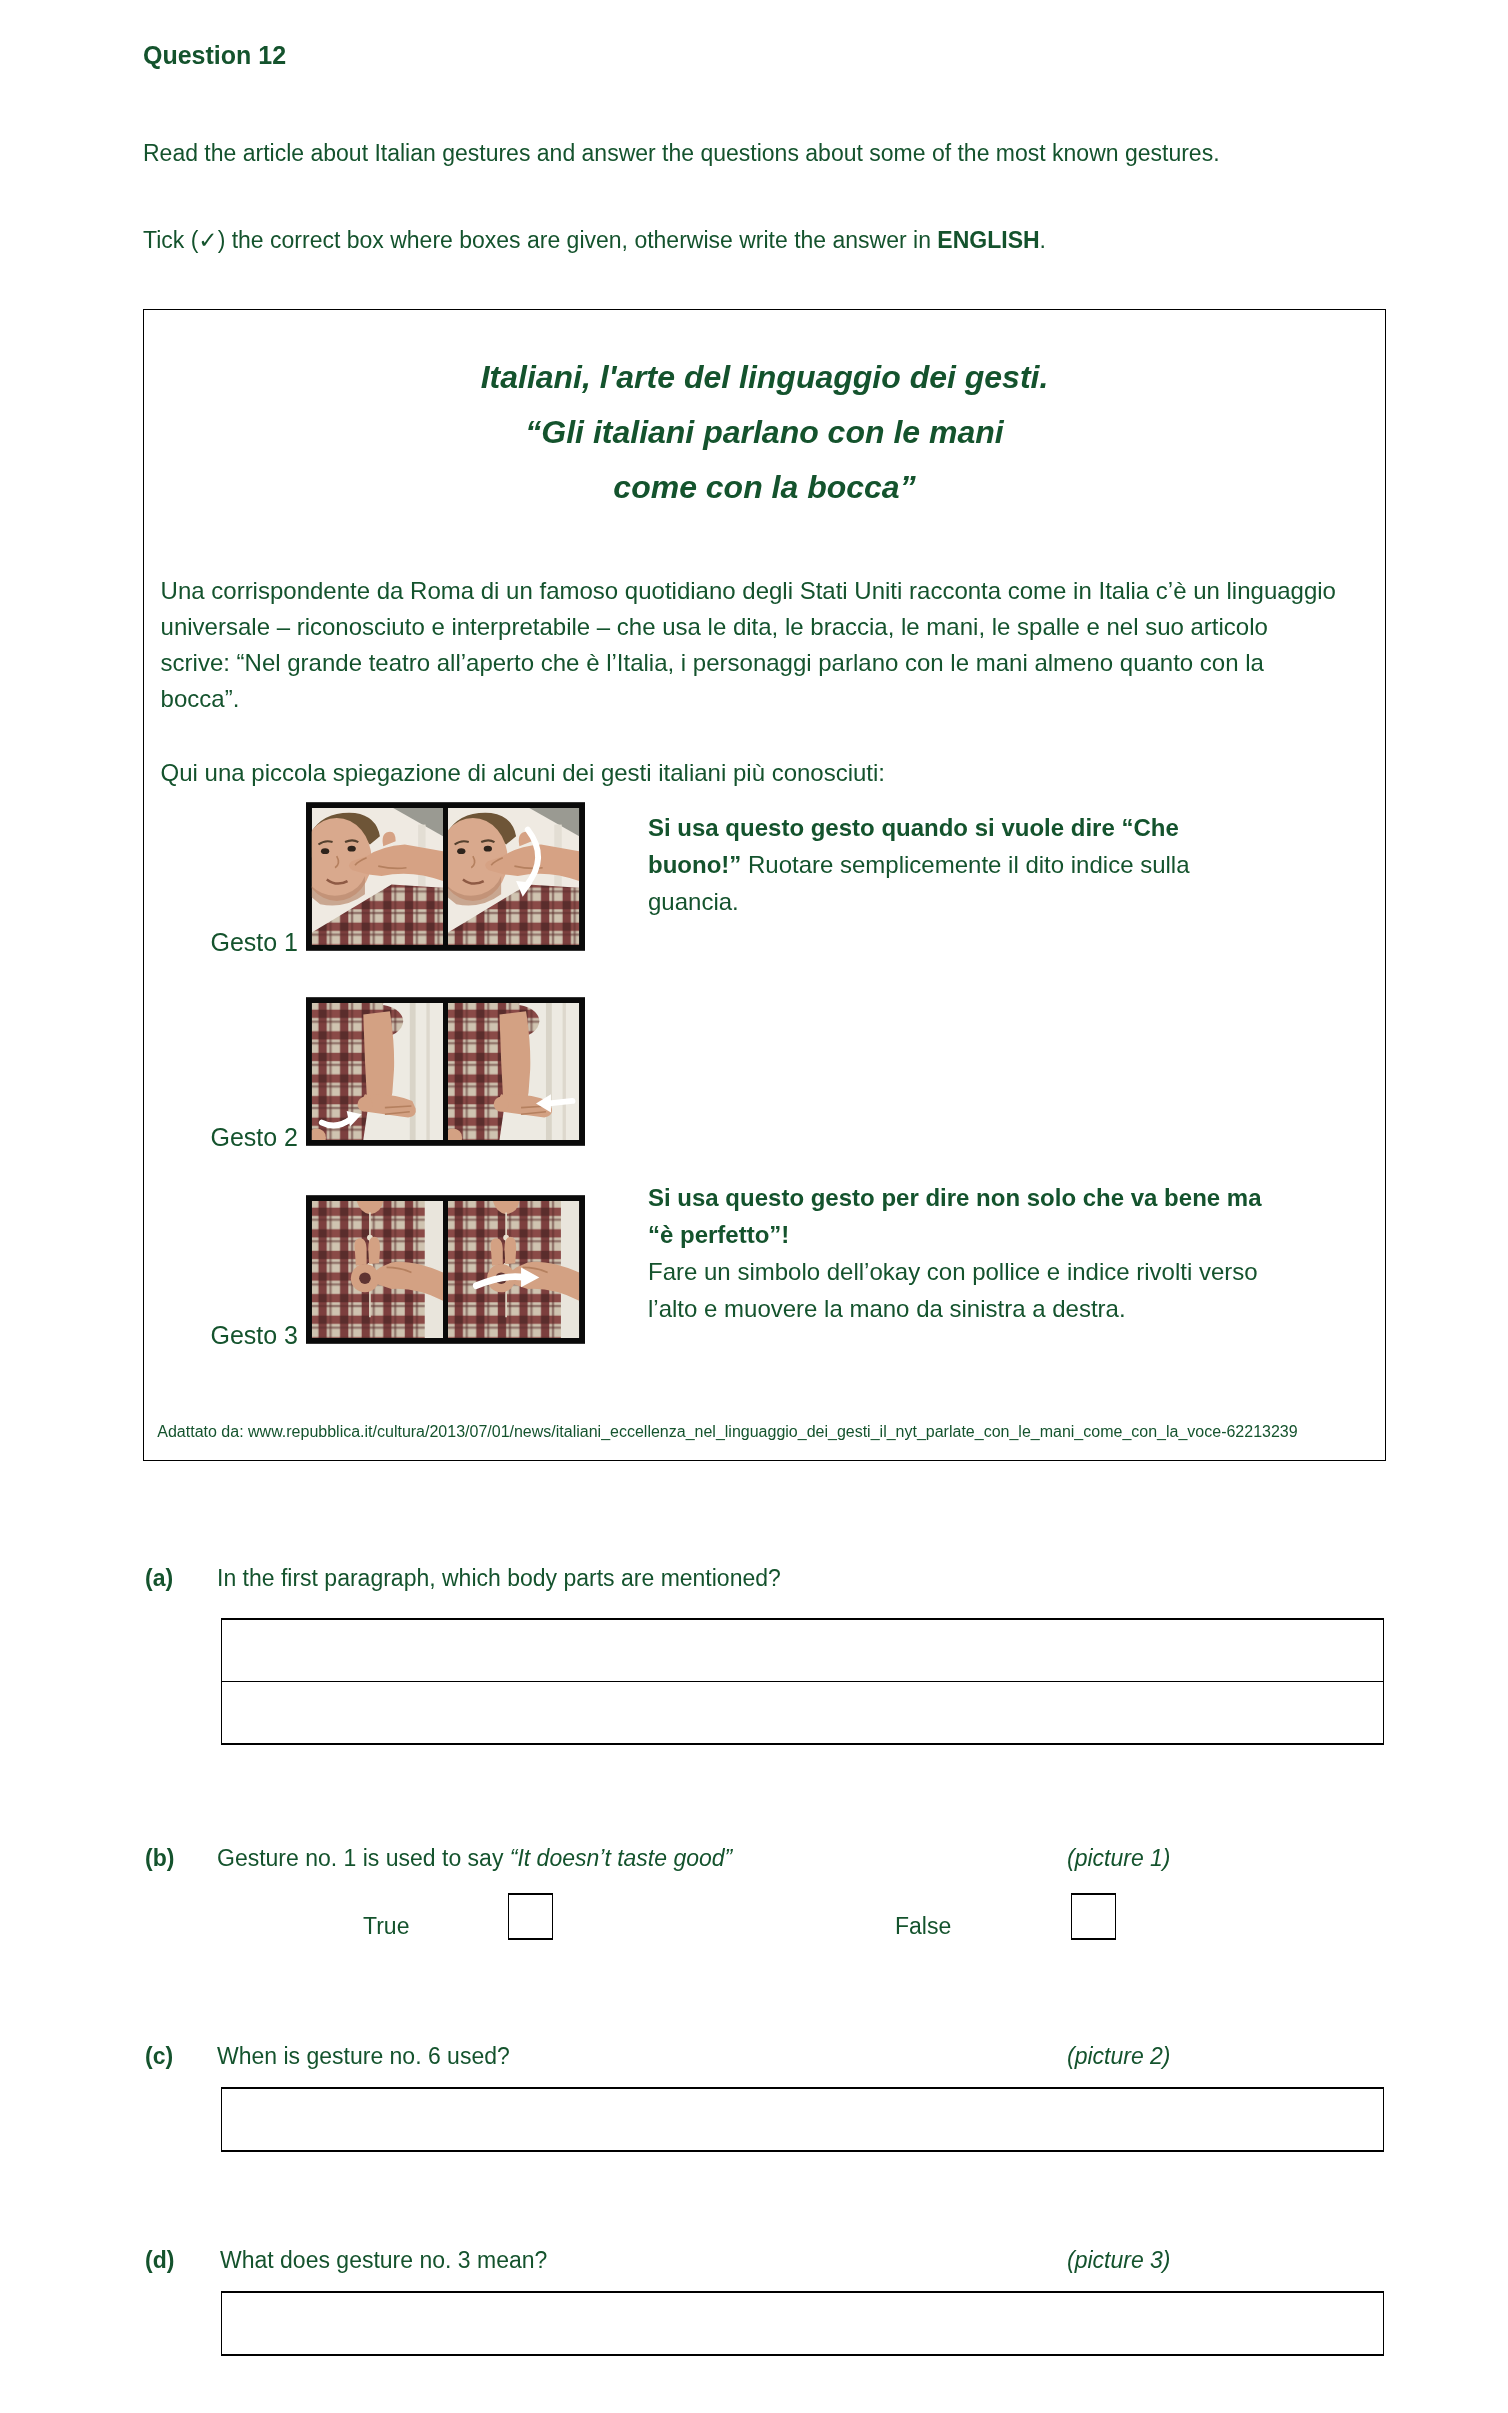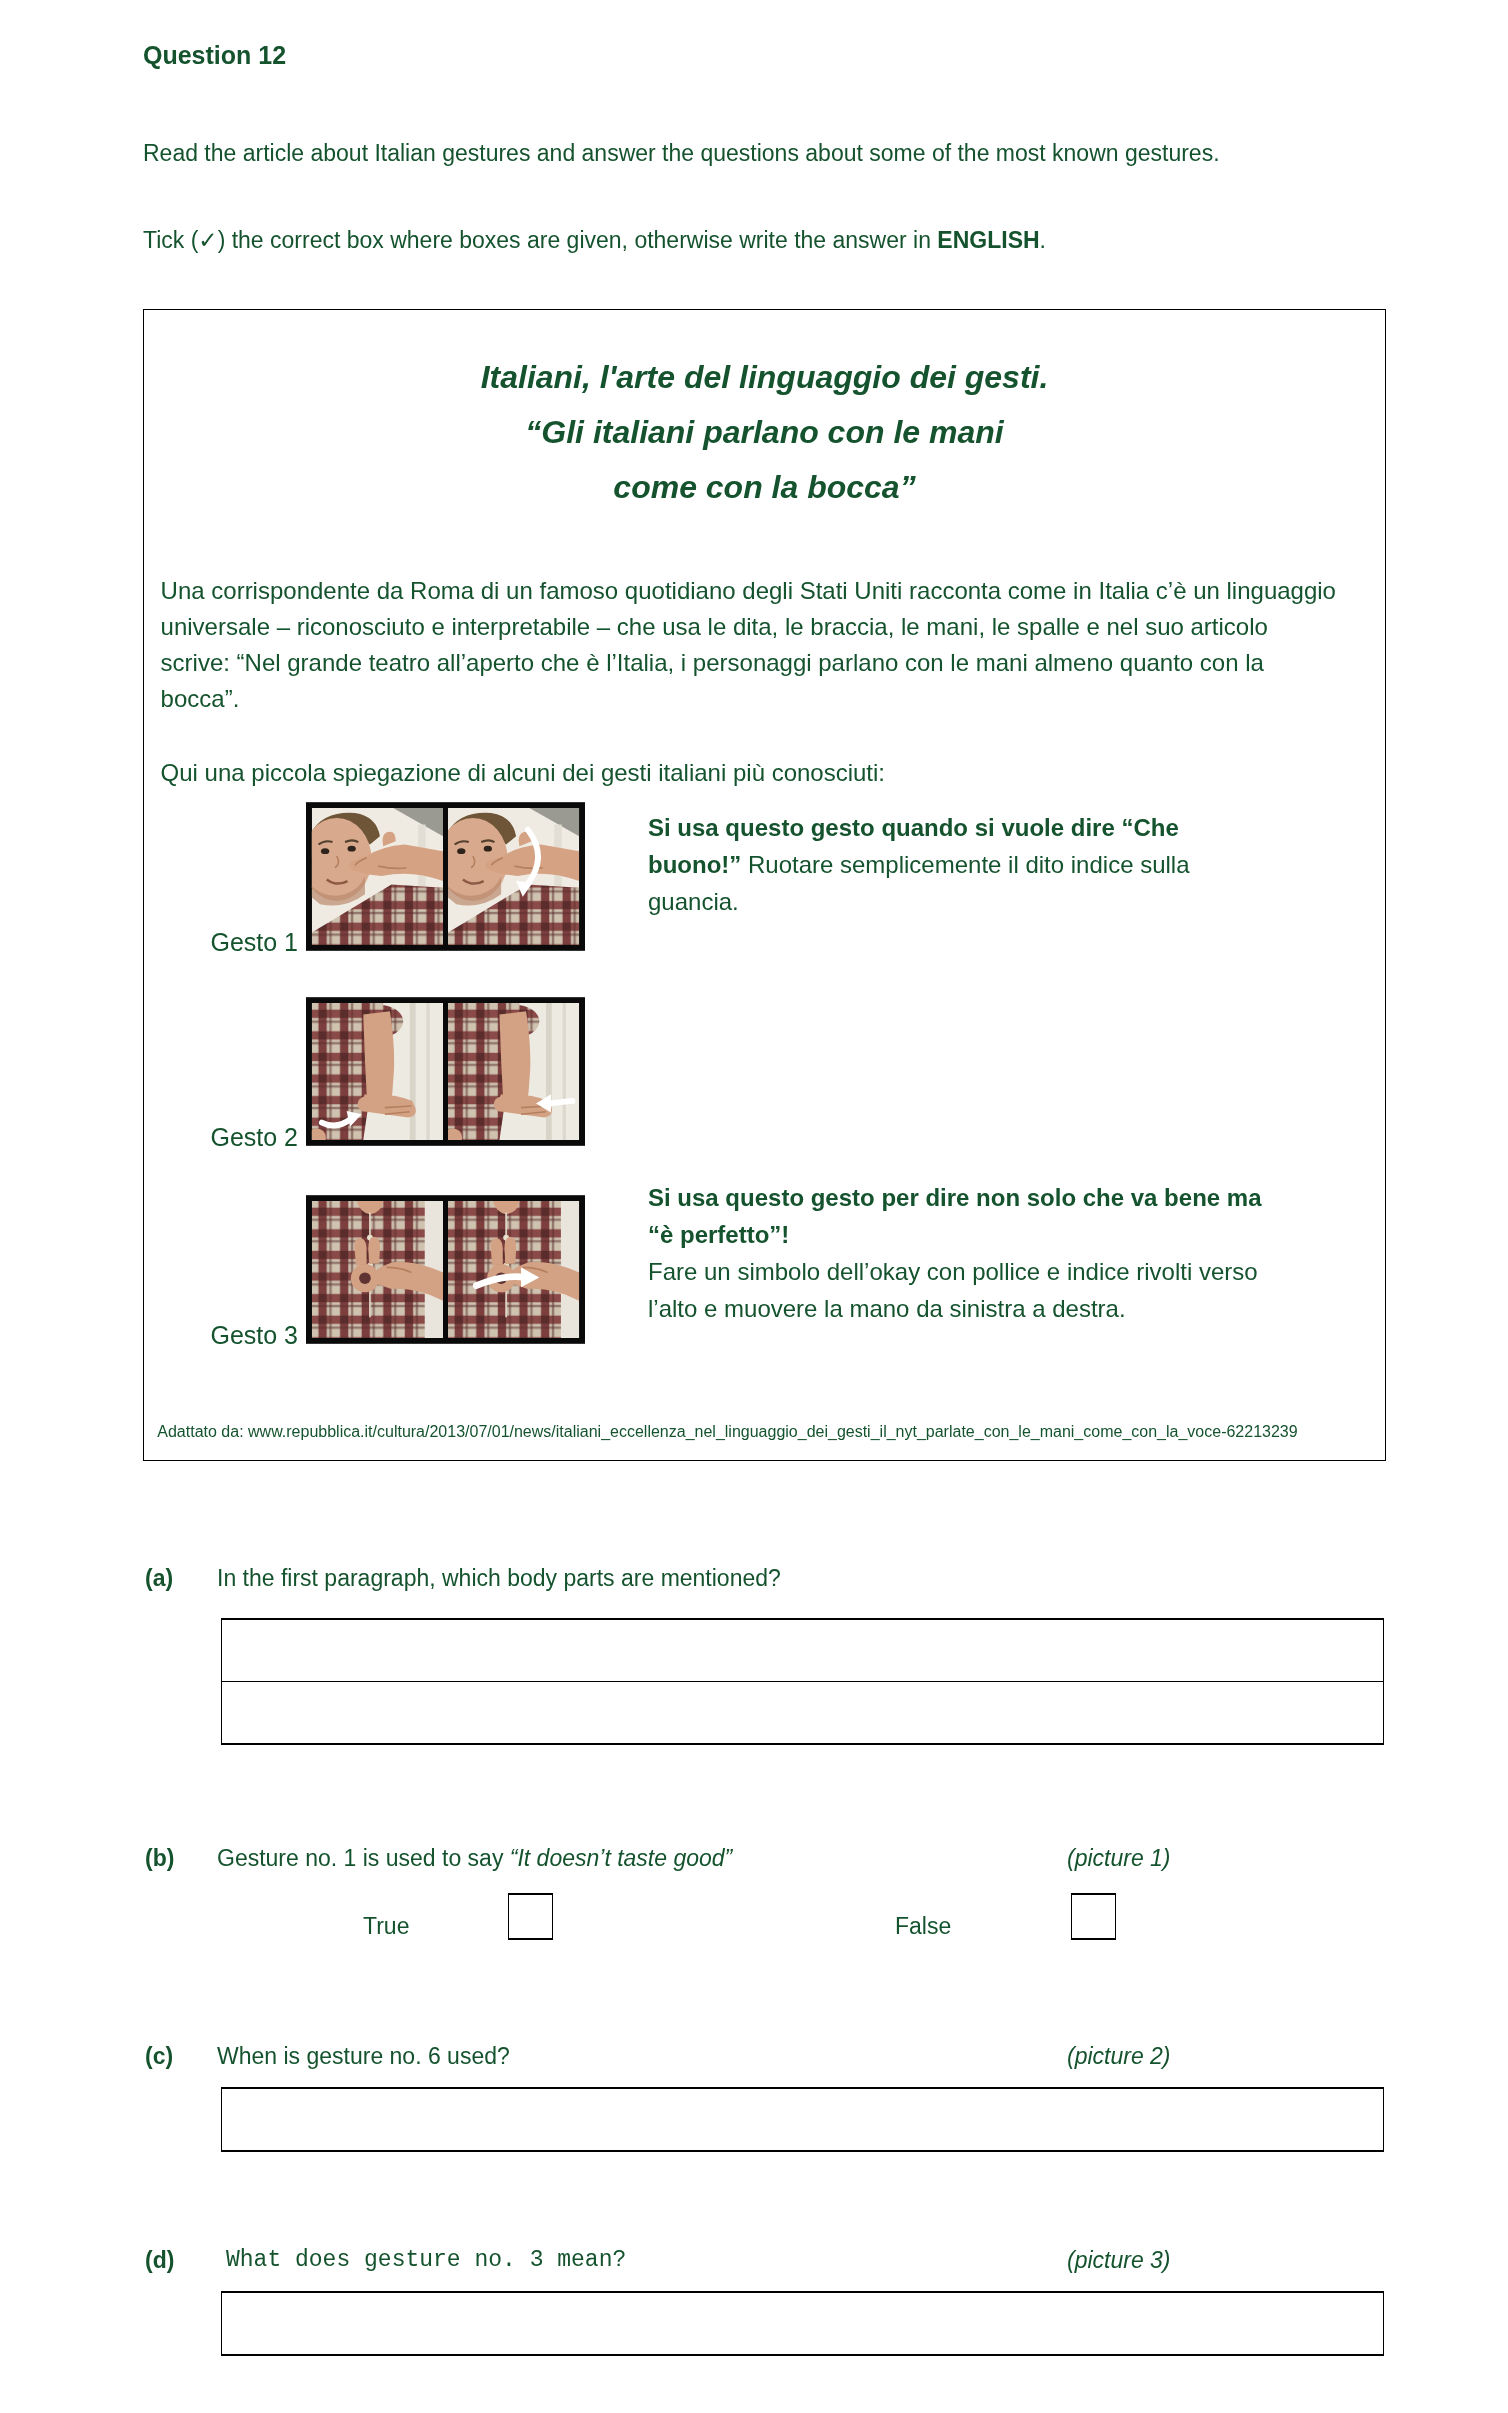--- a/index.html
+++ b/index.html
@@ -224,21 +224,21 @@
 
   <span class="abs q-label" style="left:145px;top:2043px;">(c)</span>
   <span class="abs q-text" style="left:217px;top:2043px;">When is gesture no. 6 used?</span>
   <span class="abs pic-ref" style="left:1067px;top:2043px;">(picture 2)</span>
 
   <div class="abs ans-box" style="top:2087px;">
     <div class="ans-cell"></div>
   </div>
 
   <span class="abs q-label" style="left:145px;top:2247px;">(d)</span>
-  <span class="abs q-text" style="left:226px;top:2247px;font-family:Liberation Mono, monospace;">What does gesture no. 3 mean?</span>
+  <span class="abs q-text" style="left:220px;top:2247px;">What does gesture no. 3 mean?</span>
   <span class="abs pic-ref" style="left:1067px;top:2247px;">(picture 3)</span>
 
   <div class="abs ans-box" style="top:2291px;">
     <div class="ans-cell"></div>
   </div>
 
 </div>
 
 
 </body></html>

